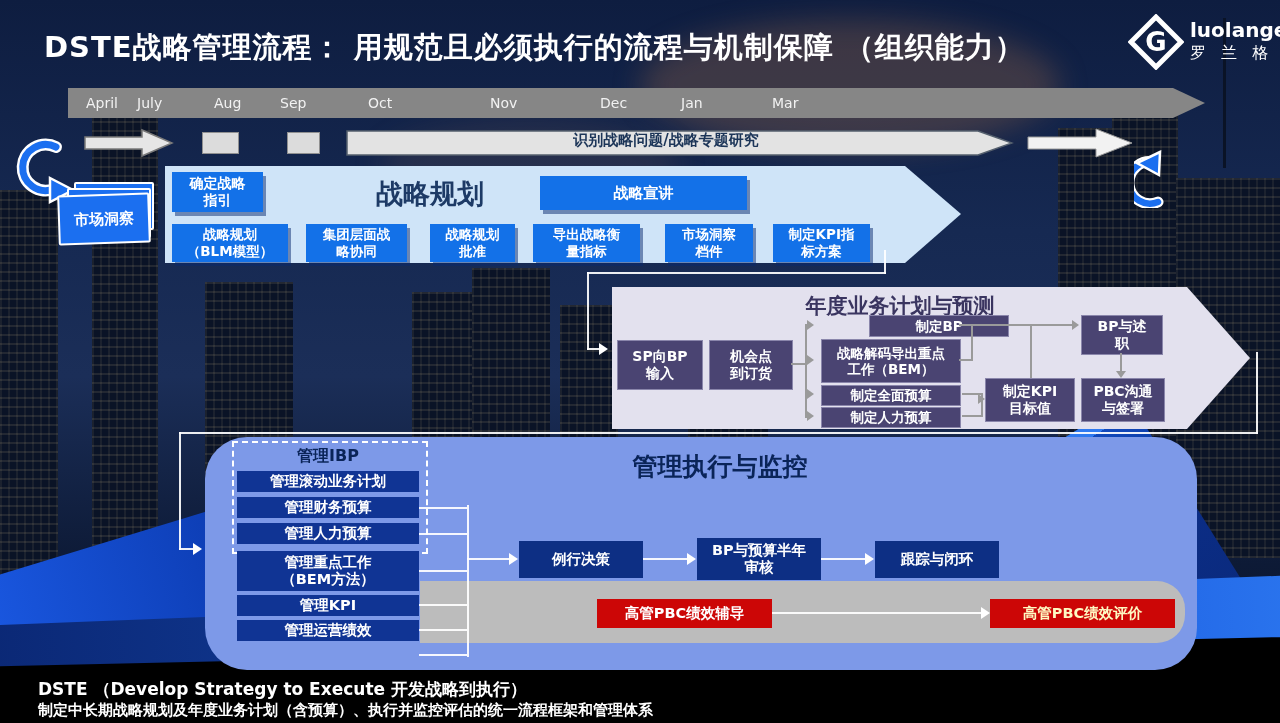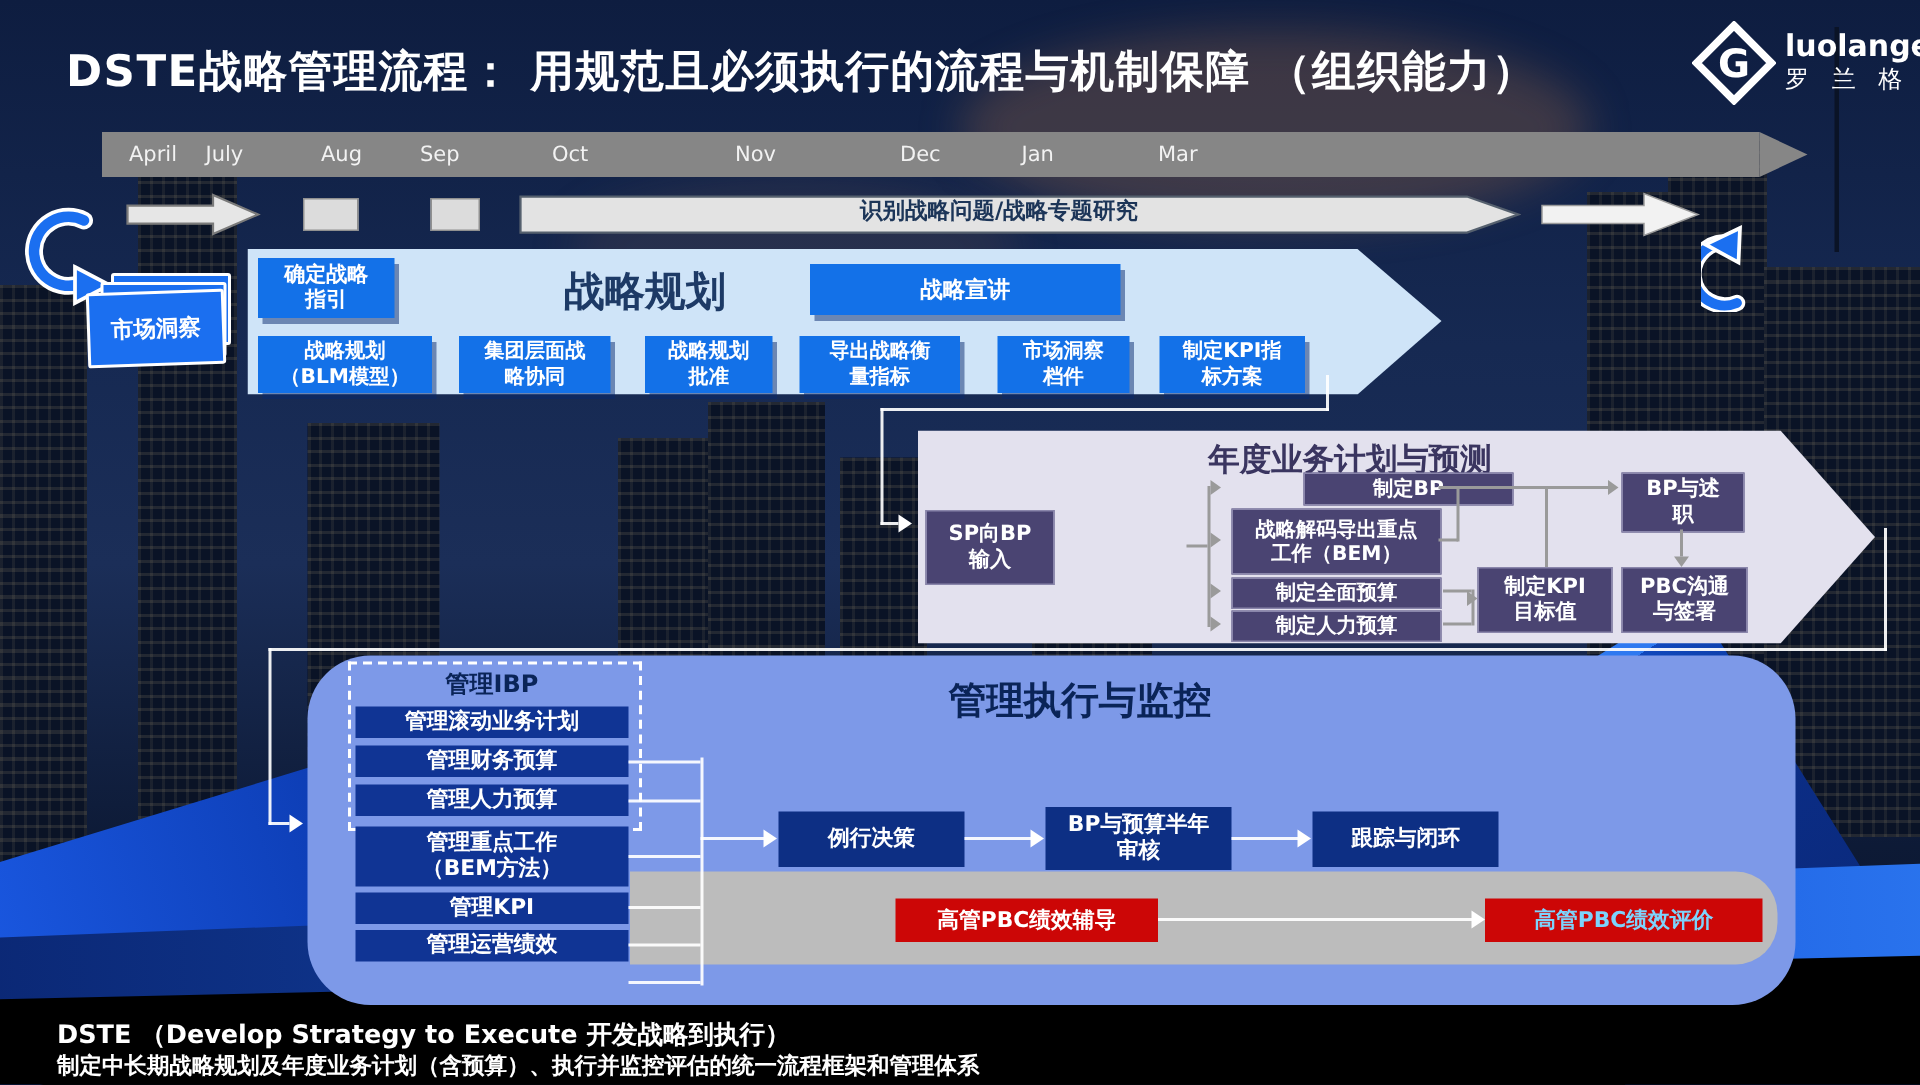--- a/index.html
+++ b/index.html
@@ -143,20 +143,22 @@
   <div class="wl" style="left:179px;top:548px;width:14px;height:2px;"></div>
   <div class="ar" style="left:193px;top:543px;"></div>
 
   <svg class="abs" style="left:612px;top:287px;" width="640" height="142" viewBox="0 0 640 142">
     <polygon points="0,0 575,0 638,71 575,142 0,142" fill="#e3e1ee"></polygon>
   </svg>
   <div class="abs" style="left:760px;top:292px;width:280px;text-align:center;color:#3a3560;font-size:21px;font-weight:bold;">年度业务计划与预测</div>
 
   <div class="pbox" style="left:617px;top:340px;width:84px;height:48px;font-size:14px;">SP向BP
 输入</div>
+  <div class="pbox" style="left:709px;top:340px;width:82px;height:48px;font-size:14px;">机会点
+到订货</div>
   <div class="pbox" style="left:821px;top:315px;width:138px;height:20px;font-size:13.5px;margin-left:48px;">制定BP</div>
   <div class="pbox" style="left:821px;top:339px;width:138px;height:42px;font-size:13.5px;">战略解码导出重点
 工作（BEM）</div>
   <div class="pbox" style="left:821px;top:385px;width:138px;height:19px;font-size:13.5px;">制定全面预算</div>
   <div class="pbox" style="left:821px;top:407px;width:138px;height:19px;font-size:13.5px;">制定人力预算</div>
   <div class="pbox" style="left:985px;top:378px;width:88px;height:42px;font-size:14px;">制定KPI
 目标值</div>
   <div class="pbox" style="left:1081px;top:315px;width:80px;height:38px;font-size:14px;">BP与述
 职</div>
   <div class="pbox" style="left:1081px;top:378px;width:82px;height:42px;font-size:14px;">PBC沟通
@@ -181,21 +183,21 @@
   <div class="gard" style="left:1116px;top:371px;"></div>
 
   <div class="abs" style="left:205px;top:437px;width:992px;height:233px;background:#7d99e8;border-radius:42px;"></div>
   <div class="abs" style="left:600px;top:450px;width:240px;text-align:center;color:#0a2458;font-size:25px;font-weight:bold;">管理执行与监控</div>
 
   <div class="abs" style="left:420px;top:581px;width:765px;height:62px;background:#bcbcbc;border-radius:0 28px 28px 0;"></div>
   <div class="abs" style="left:597px;top:599px;width:175px;height:29px;background:#cc0606;display:flex;align-items:center;justify-content:center;">
     <span style="color:#fff;font-weight:bold;font-size:14.5px;">高管PBC绩效辅导</span>
   </div>
   <div class="abs" style="left:990px;top:599px;width:185px;height:29px;background:#cc0606;display:flex;align-items:center;justify-content:center;">
-    <span style="color:#7dd3fc;font-weight:bold;font-size:14.5px;">高管PBC绩效评价</span>
+    <span style="color:#fef9c3;font-weight:bold;font-size:14.5px;">高管PBC绩效评价</span>
   </div>
   <div class="wl" style="left:772px;top:612px;width:212px;height:2px;"></div>
   <div class="ar" style="left:981px;top:607px;"></div>
 
   <div class="abs" style="left:232px;top:441px;width:192px;height:109px;border:2px dashed #fff;"></div>
   <div class="abs" style="left:232px;top:446px;width:192px;text-align:center;color:#0a2458;font-weight:bold;font-size:16px;">管理IBP</div>
   <div class="nbox" style="left:237px;top:471px;width:182px;height:21px;font-size:14.5px;">管理滚动业务计划</div>
   <div class="nbox" style="left:237px;top:497px;width:182px;height:21px;font-size:14.5px;">管理财务预算</div>
   <div class="nbox" style="left:237px;top:523px;width:182px;height:21px;font-size:14.5px;">管理人力预算</div>
 

